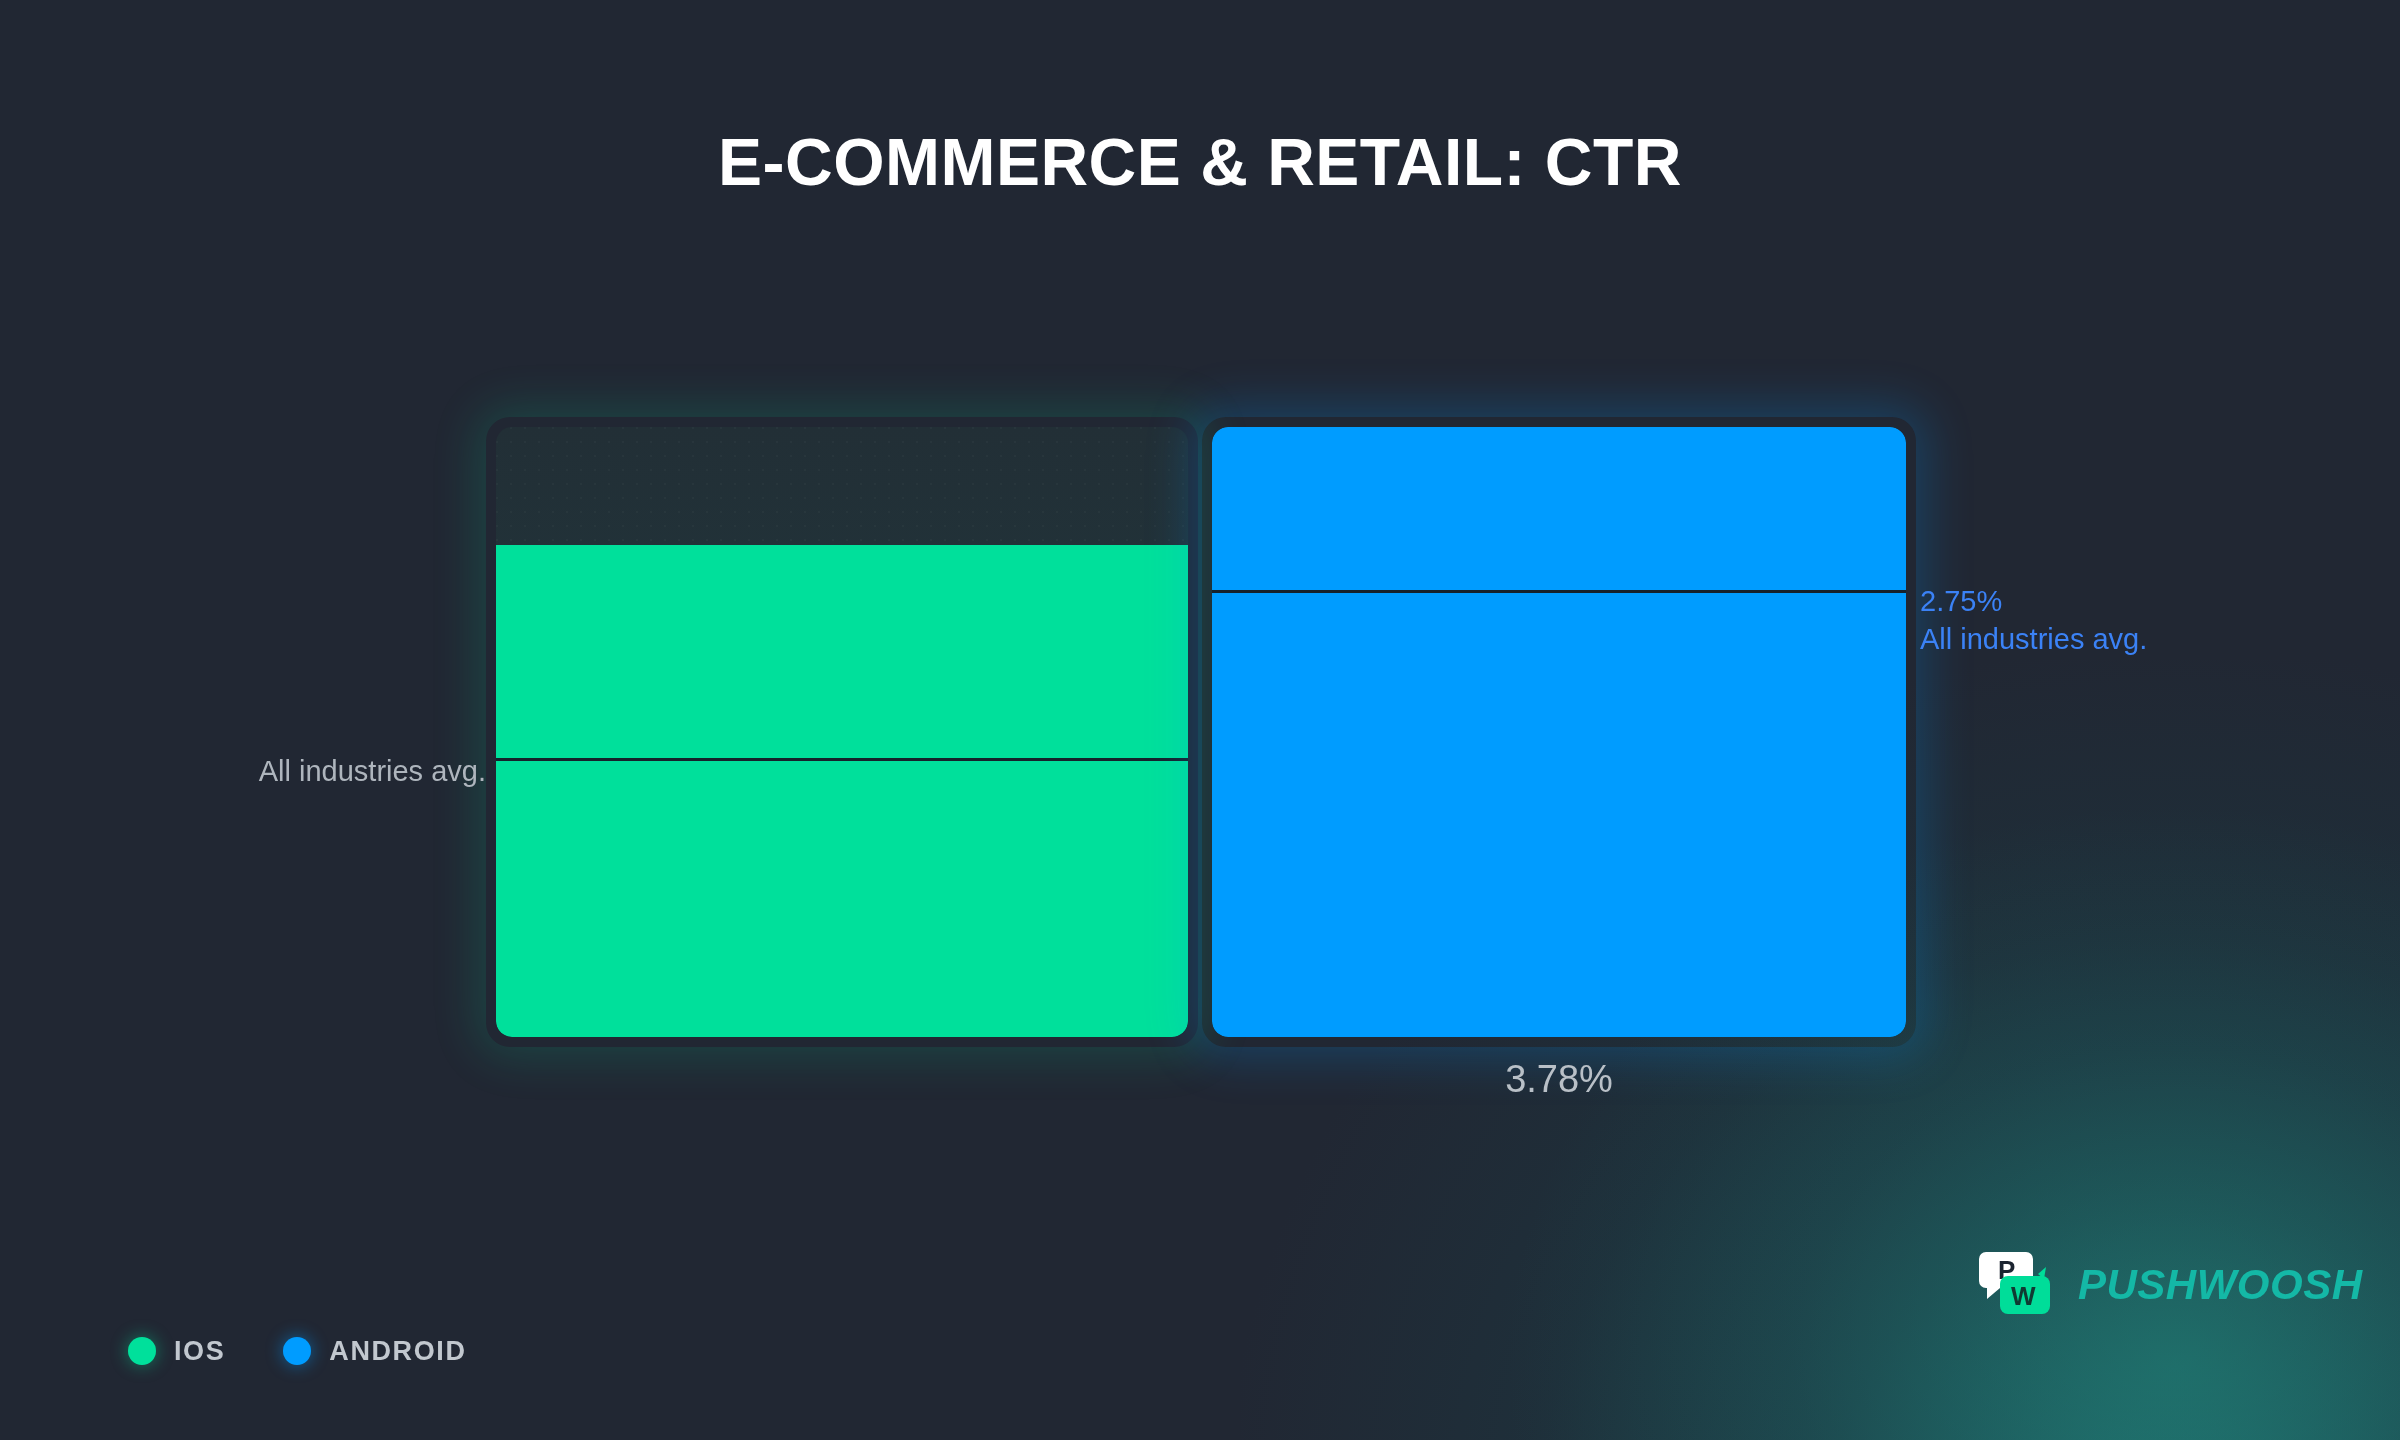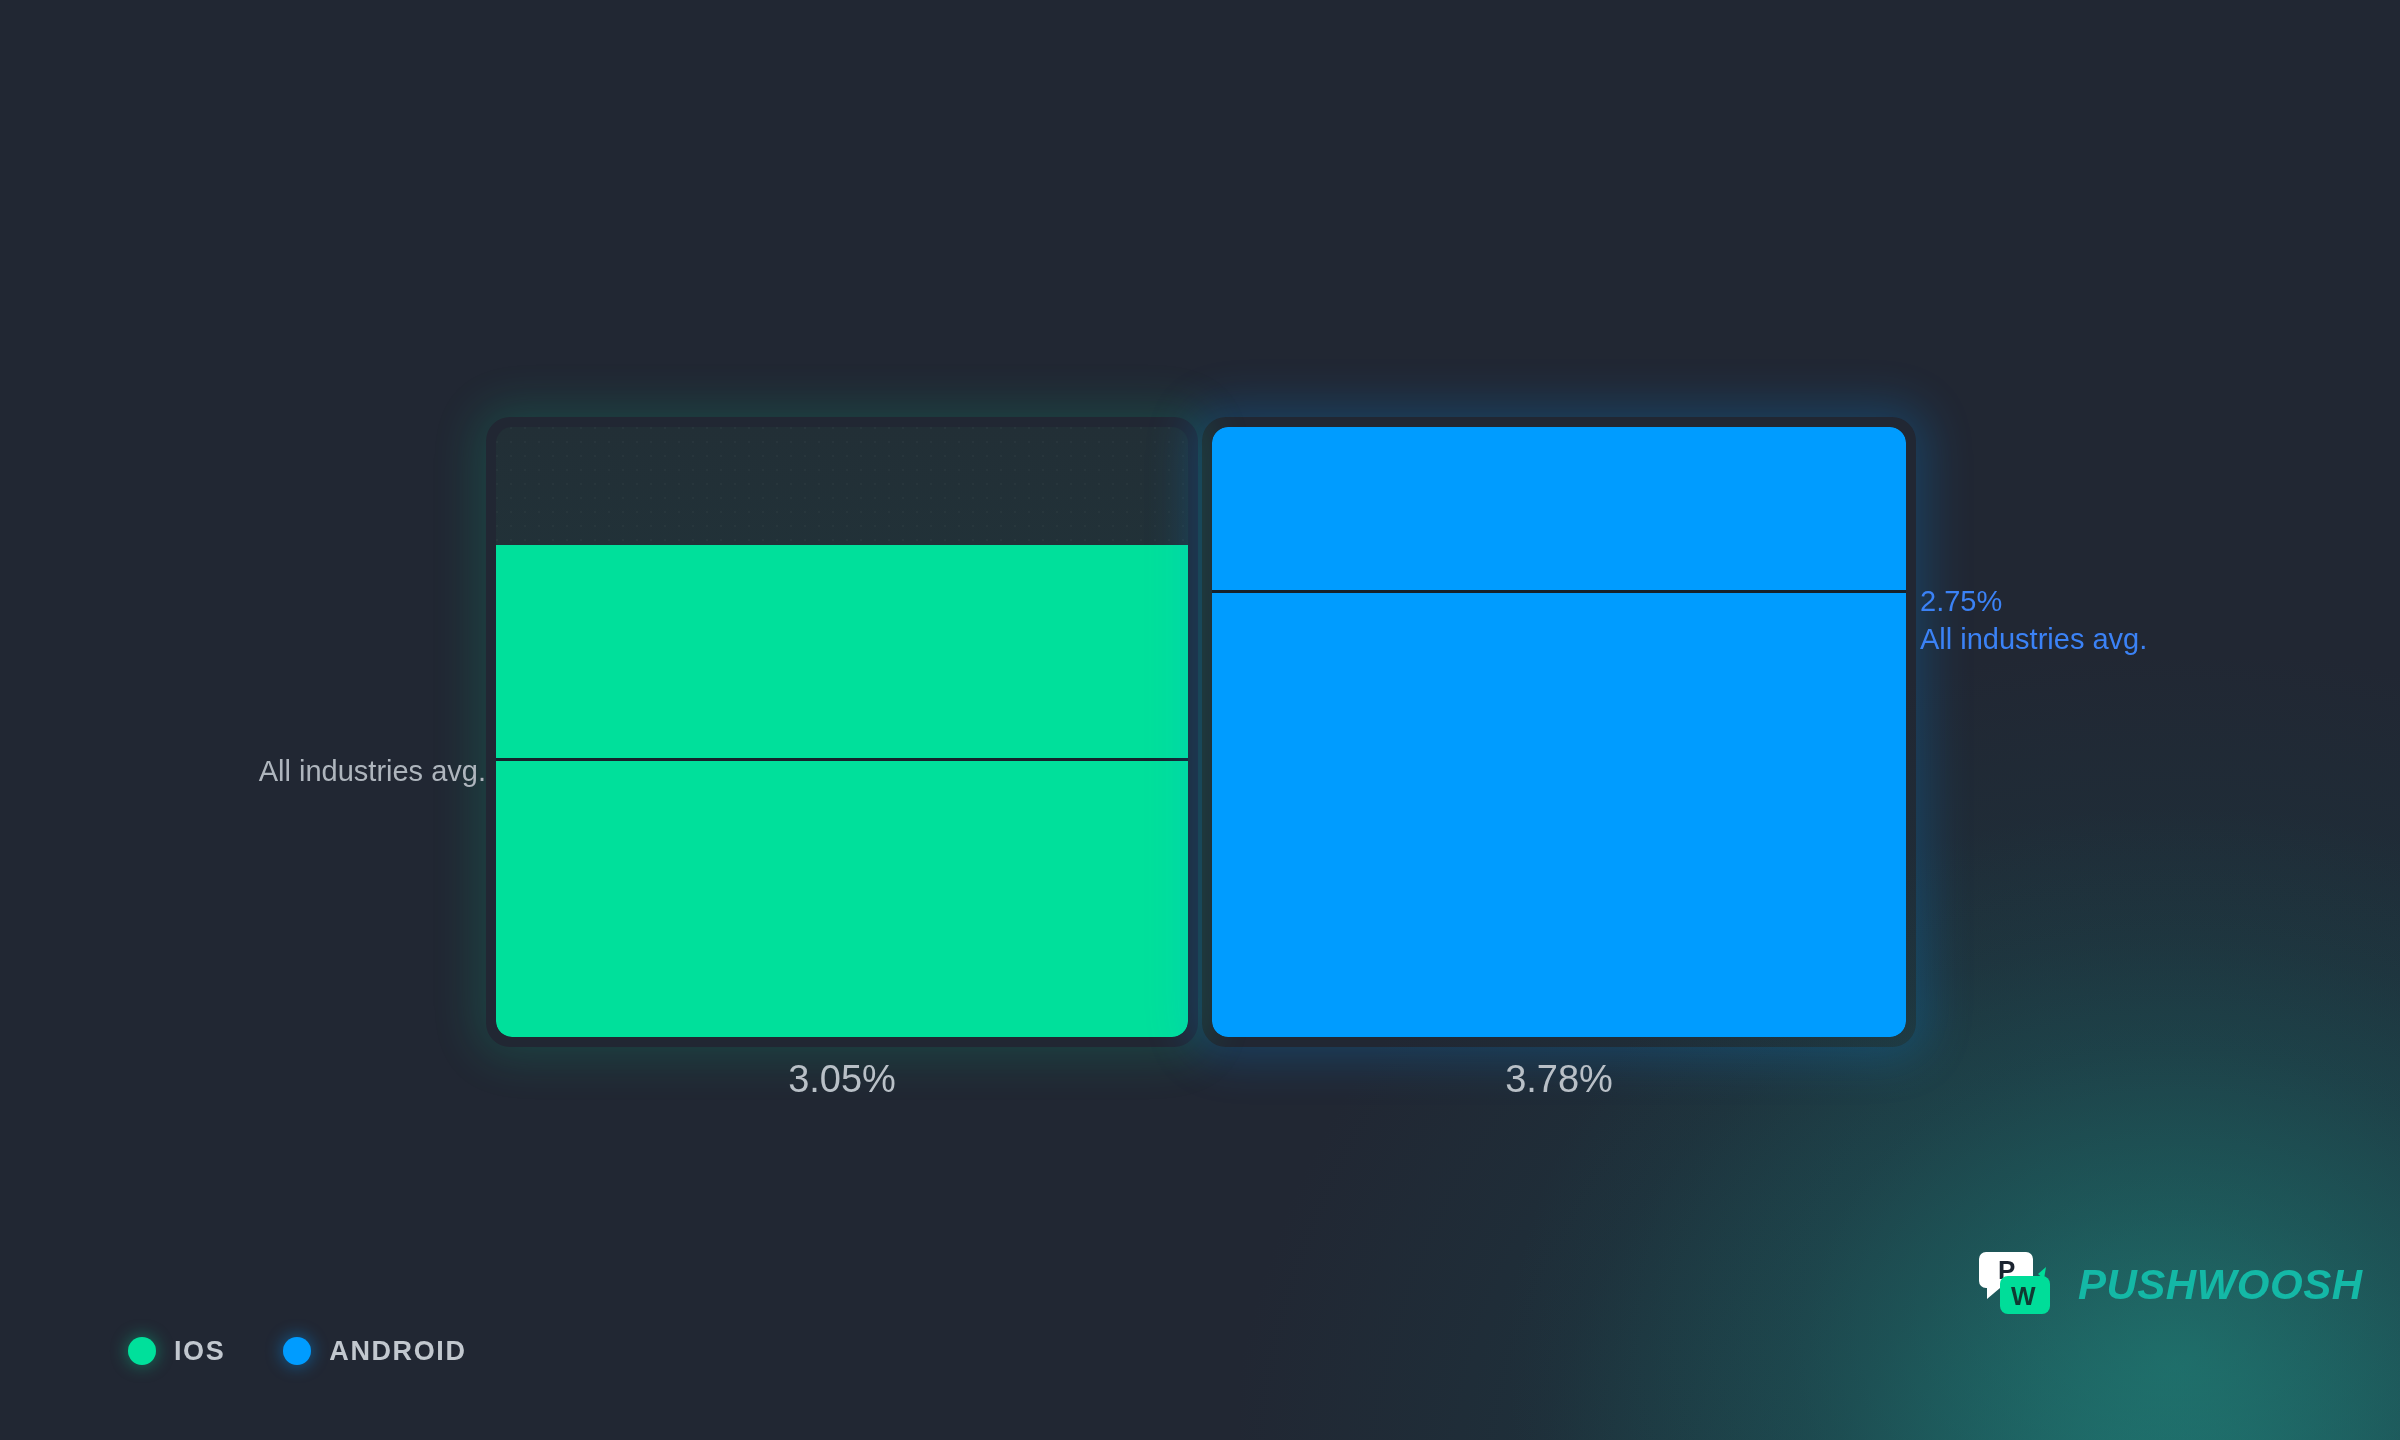--- a/index.html
+++ b/index.html
@@ -198,20 +198,21 @@
   }
 </style>
 </head>
 <body>
 
 <div id="slide">
 
   <div id="corner-glow"></div>
   <div id="corner-glow2"></div>
 
+  <div id="title">E-COMMERCE &amp; RETAIL: CTR</div>
 
   <div id="plot">
 
     <div id="col-ios" class="bar-col">
       <div id="glow-ios" class="bar-glow"></div>
       <div class="track">
         <div id="fill-ios" class="fill" style="height: 492.196px;">
           <div id="avgline-ios" class="avg-line" style="bottom: 275.952px;"></div>
         </div>
       </div>
@@ -230,21 +231,20 @@
 
   <div id="annot-left">
     <div>All industries avg.</div>
   </div>
 
   <div id="annot-right">
     <div>2.75%</div>
     <div>All industries avg.</div>
   </div>
 
-  <div id="value-ios" class="value-label">3.05%</div>
 
   <div id="value-android" class="value-label">3.78%</div>
 
   <div id="legend">
     <div class="legend-item">
       <span class="legend-dot ios"></span>
       <span class="legend-label">IOS</span>
     </div>
     <div class="legend-item">
       <span class="legend-dot android"></span>

